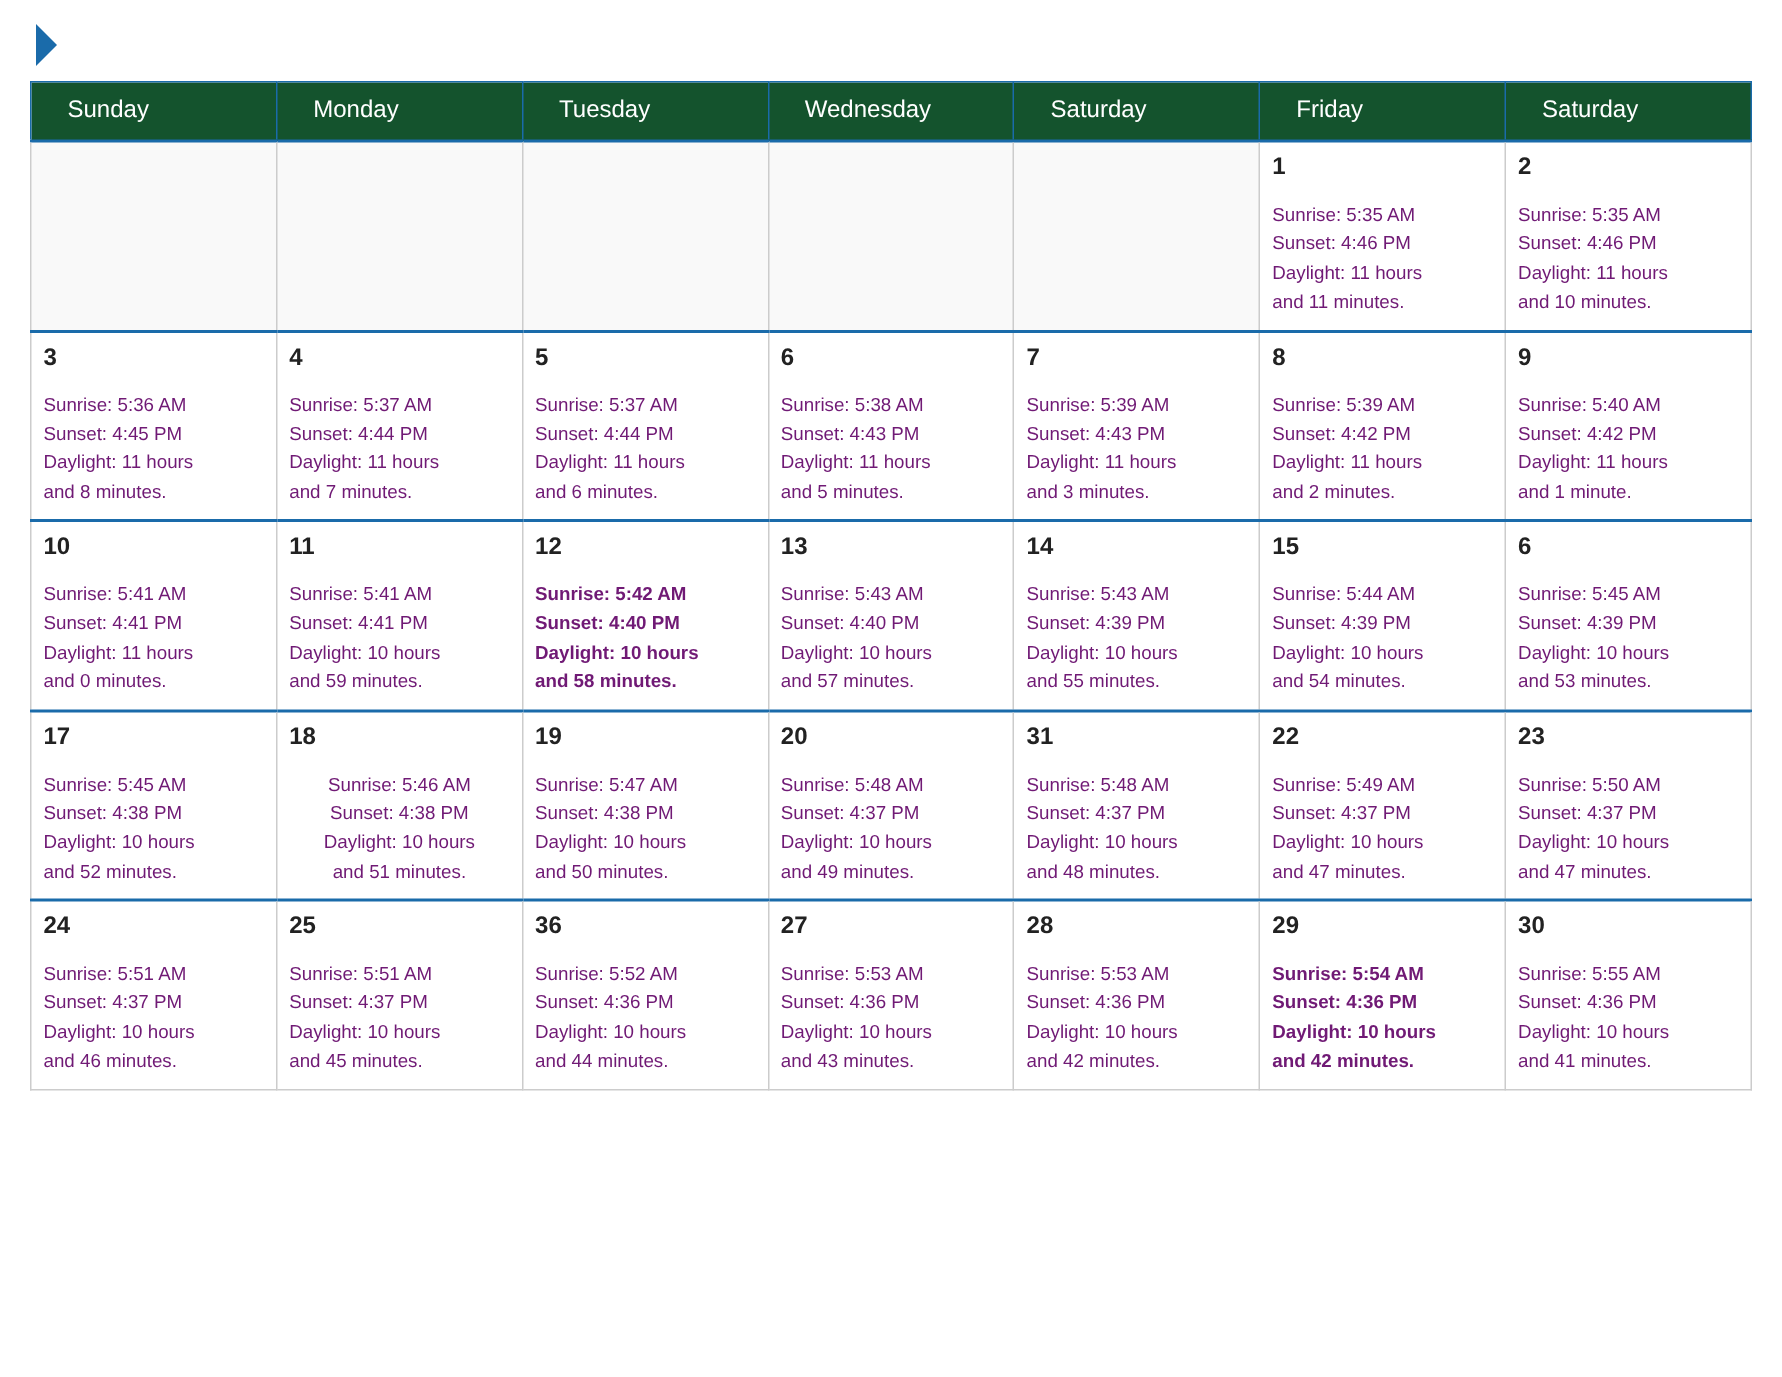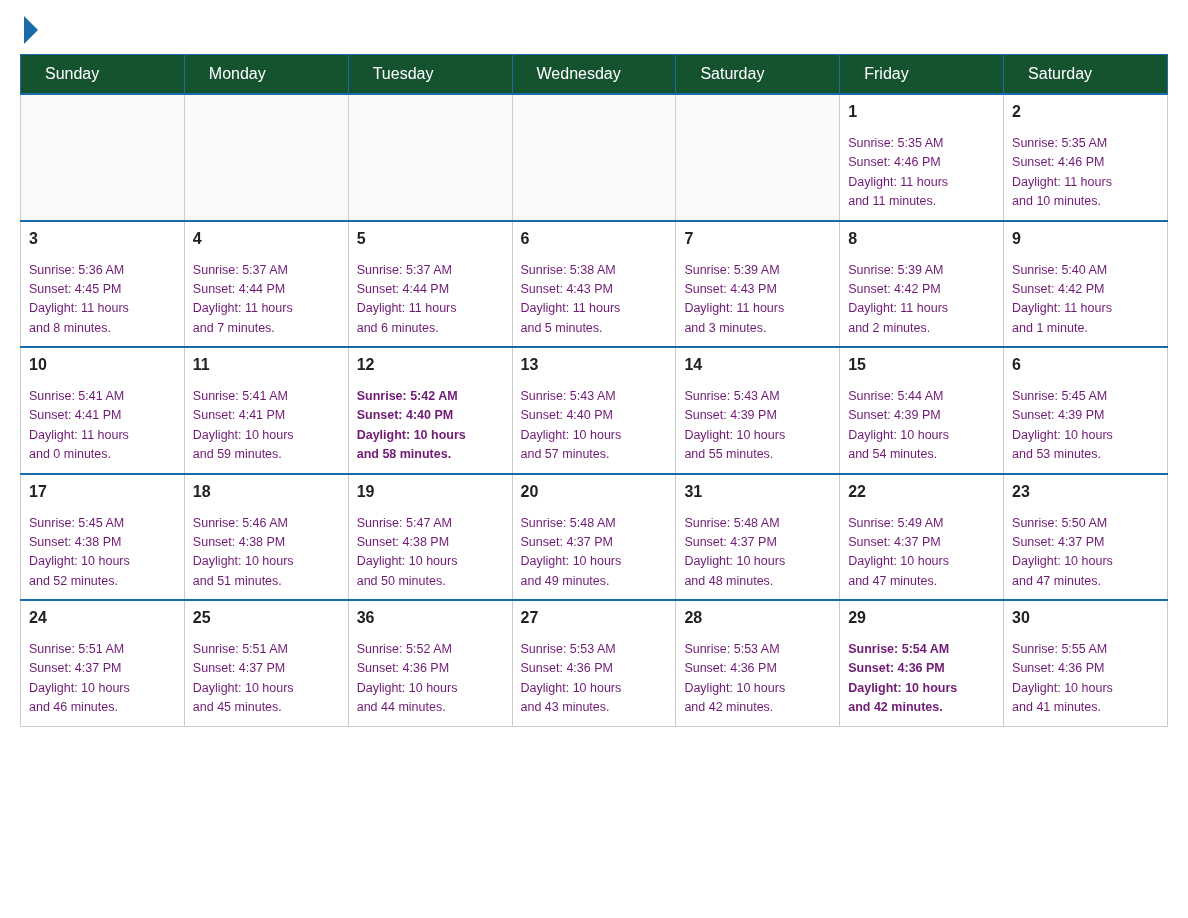--- a/index.html
+++ b/index.html
@@ -267,21 +267,21 @@
       <tr>
         <td>
           <span class="day-number">17</span>
           <div class="day-info" style="white-space: pre-line;">Sunrise: 5:45 AM
 Sunset: 4:38 PM
 Daylight: 10 hours
 and 52 minutes.</div>
         </td>
         <td>
           <span class="day-number">18</span>
-          <div class="day-info" style="white-space: pre-line;">Sunrise: 5:46 AM
+          <div class="day-info" style="white-space: pre-line; text-align: center;">Sunrise: 5:46 AM
 Sunset: 4:38 PM
 Daylight: 10 hours
 and 51 minutes.</div>
         </td>
         <td>
           <span class="day-number">19</span>
           <div class="day-info" style="white-space: pre-line;">Sunrise: 5:47 AM
 Sunset: 4:38 PM
 Daylight: 10 hours
 and 50 minutes.</div>

